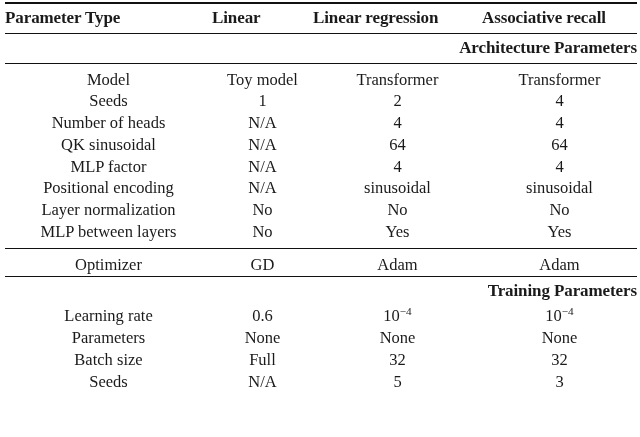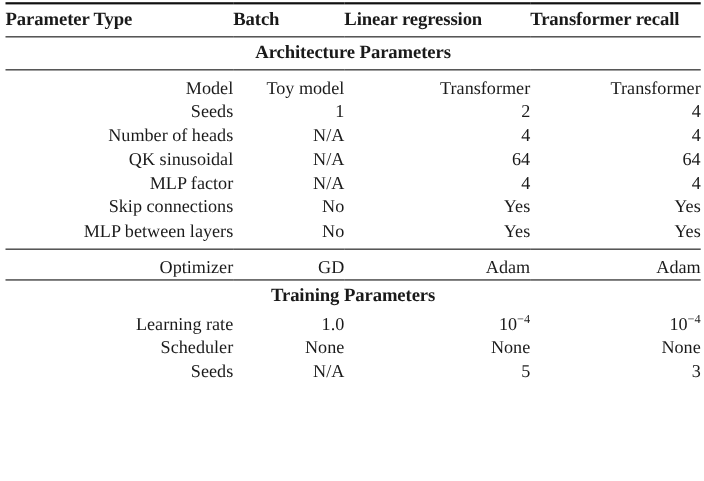--- a/index.html
+++ b/index.html
@@ -43,28 +43,28 @@
     font-weight: bold;
     text-align: left;
     padding: 4px 0 5px 0;
     font-size: 17px;
     letter-spacing: -0.1px;
     white-space: nowrap;
   }
 
   td.section-cell {
     font-weight: bold;
-    text-align: center;
+    text-align: right;
     padding: 4px 0 5px 0;
     font-size: 17px;
     letter-spacing: -0.1px;
   }
 
   td.body-cell {
-    text-align: right;
+    text-align: center;
     padding: 0.6px 0 0.6px 0;
     font-size: 16.5px;
     line-height: 20.6px;
     white-space: nowrap;
   }
 
   tr.first-body-row > td.body-cell { padding-top: 5.5px; }
   tr.last-body-row > td.body-cell { padding-bottom: 5.5px; }
 
   .pad-left-1 { padding-left: 1px; }
@@ -83,23 +83,23 @@
   <table class="param-table">
     <colgroup>
       <col class="c1">
         <col class="c2">
         <col class="c3">
         <col class="c4">
     </colgroup>
     <thead>
       <tr class="toprule-row">
         <th class="head-cell">Parameter Type</th>
-        <th class="head-cell">Batch</th>
+        <th class="head-cell">Linear</th>
         <th class="head-cell">Linear regression</th>
-        <th class="head-cell">Transformer recall</th>
+        <th class="head-cell">Associative recall</th>
       </tr>
     </thead>
     <tbody>
 
       <tr class="midrule-row">
         <td class="section-cell" colspan="4">Architecture Parameters</td>
       </tr>
 
       <tr class="midrule-row first-body-row">
         <td class="body-cell">Model</td>
@@ -125,53 +125,65 @@
         <td class="body-cell pad-left-2">64</td>
         <td class="body-cell">64</td>
       </tr>
       <tr>
         <td class="body-cell">MLP factor</td>
         <td class="body-cell pad-left-1">N/A</td>
         <td class="body-cell pad-left-2">4</td>
         <td class="body-cell">4</td>
       </tr>
       <tr>
-        <td class="body-cell">Skip connections</td>
+        <td class="body-cell">Positional encoding</td>
+        <td class="body-cell pad-left-1">N/A</td>
+        <td class="body-cell pad-left-2">sinusoidal</td>
+        <td class="body-cell">sinusoidal</td>
+      </tr>
+      <tr>
+        <td class="body-cell">Layer normalization</td>
         <td class="body-cell pad-left-1">No</td>
-        <td class="body-cell pad-left-2">Yes</td>
-        <td class="body-cell">Yes</td>
+        <td class="body-cell pad-left-2">No</td>
+        <td class="body-cell">No</td>
       </tr>
       <tr class="last-body-row">
         <td class="body-cell">MLP between layers</td>
         <td class="body-cell pad-left-1">No</td>
         <td class="body-cell pad-left-2">Yes</td>
         <td class="body-cell">Yes</td>
       </tr>
 
       <tr class="midrule-row first-body-row">
         <td class="body-cell">Optimizer</td>
         <td class="body-cell pad-left-1">GD</td>
         <td class="body-cell pad-left-2">Adam</td>
         <td class="body-cell">Adam</td>
       </tr>
 
       <tr class="midrule-row">
         <td class="section-cell" colspan="4">Training Parameters</td>
       </tr>
       <tr>
         <td class="body-cell">Learning rate</td>
-        <td class="body-cell pad-left-1">1.0</td>
+        <td class="body-cell pad-left-1">0.6</td>
         <td class="body-cell pad-left-2"><span>10</span><sup class="exp">−4</sup></td>
         <td class="body-cell"><span>10</span><sup class="exp">−4</sup></td>
       </tr>
       <tr>
-        <td class="body-cell">Scheduler</td>
+        <td class="body-cell">Parameters</td>
         <td class="body-cell pad-left-1">None</td>
         <td class="body-cell pad-left-2">None</td>
         <td class="body-cell">None</td>
+      </tr>
+      <tr>
+        <td class="body-cell">Batch size</td>
+        <td class="body-cell pad-left-1">Full</td>
+        <td class="body-cell pad-left-2">32</td>
+        <td class="body-cell">32</td>
       </tr>
       <tr class="last-body-row">
         <td class="body-cell">Seeds</td>
         <td class="body-cell pad-left-1">N/A</td>
         <td class="body-cell pad-left-2">5</td>
         <td class="body-cell">3</td>
       </tr>
 
     </tbody>
   </table>

